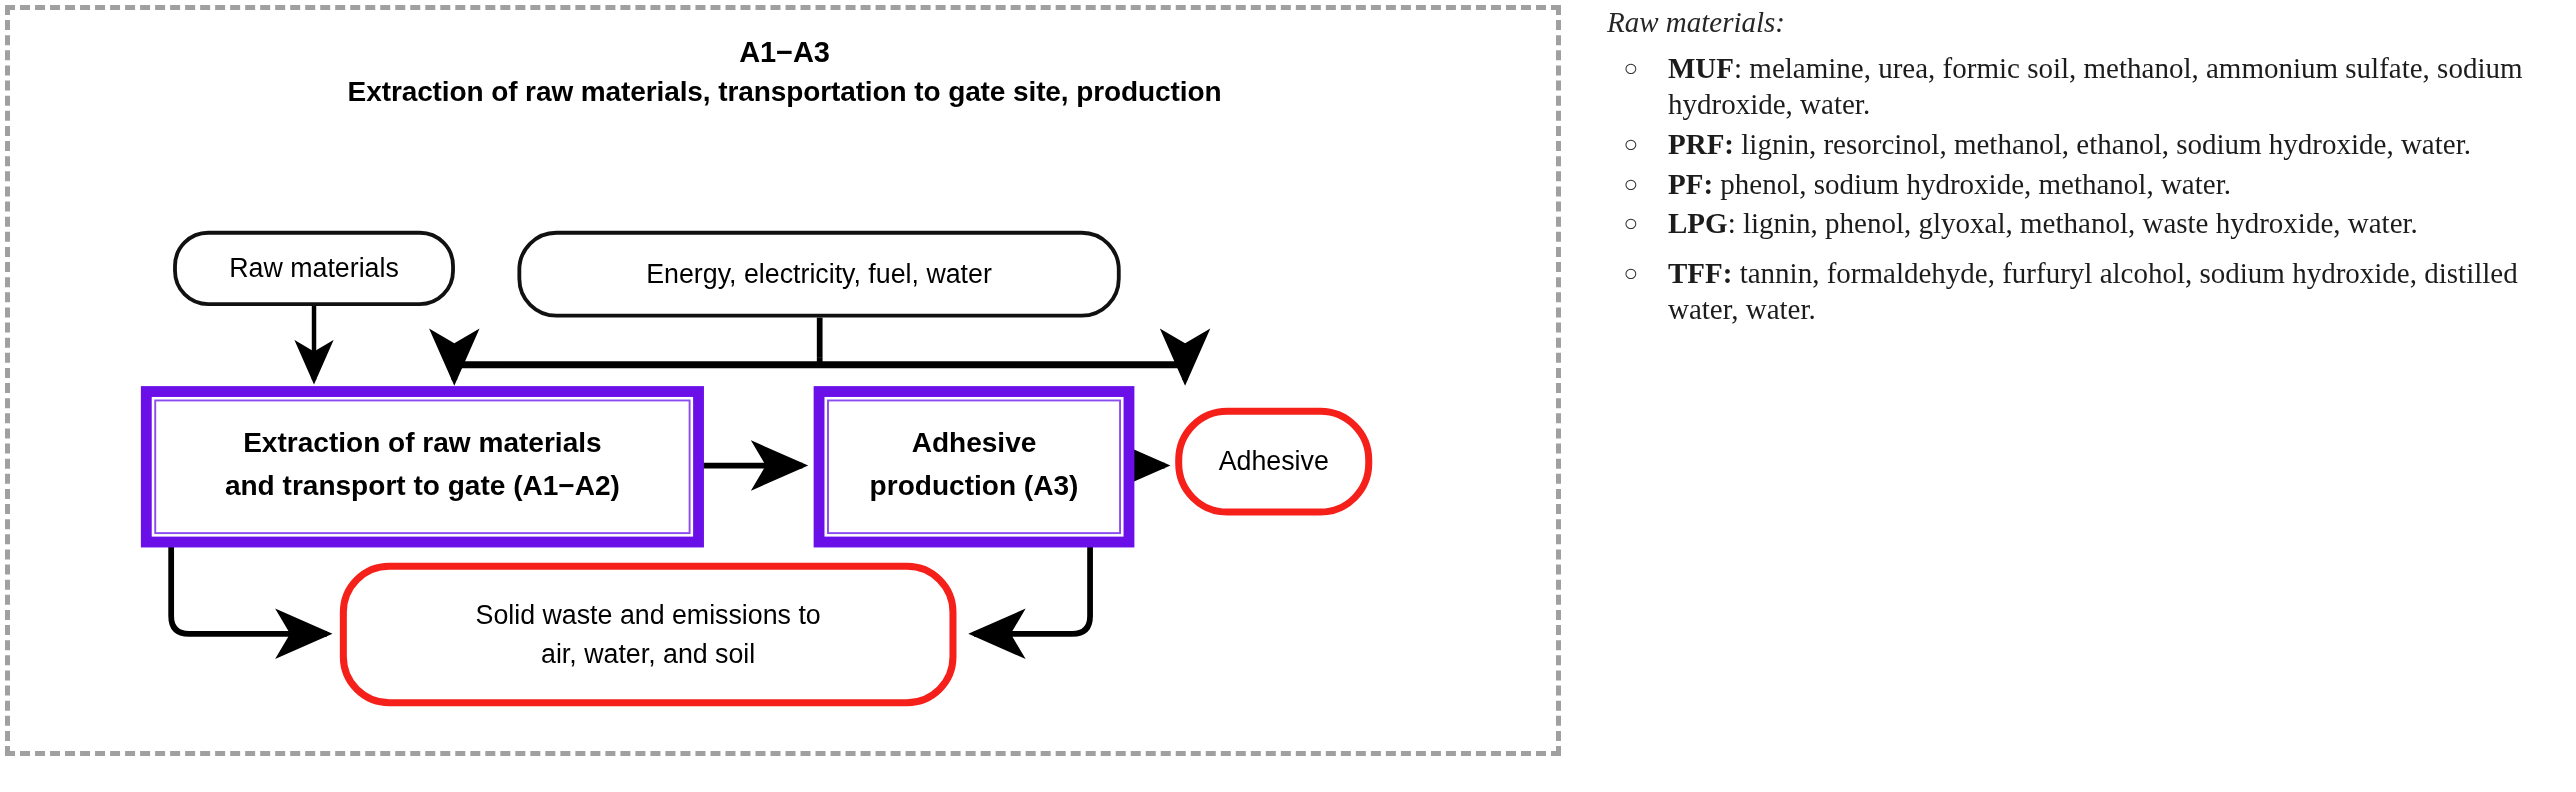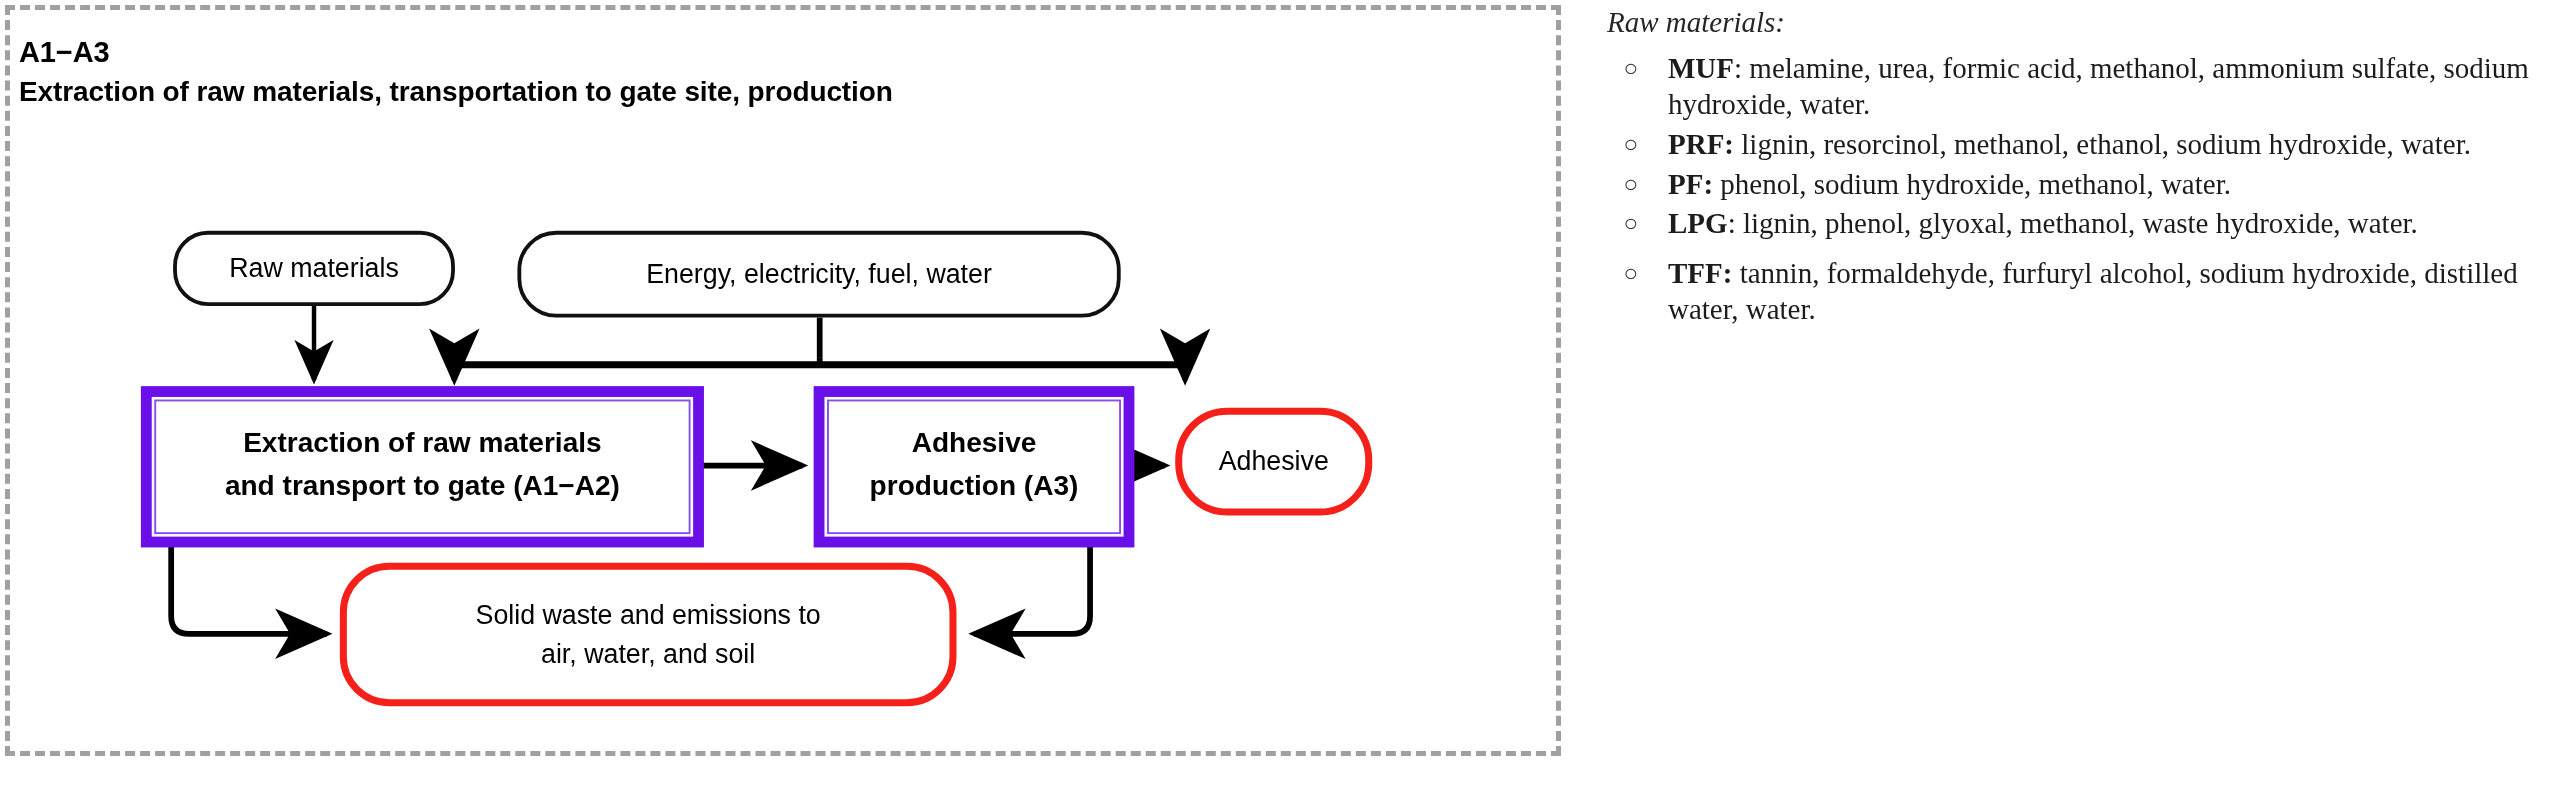--- a/index.html
+++ b/index.html
@@ -6,21 +6,21 @@
   body{width:2576px;height:792px;overflow:hidden;
        font-family:"Liberation Sans", sans-serif;}
   #root{position:relative;width:2576px;height:792px;background:#fff;}
 
   
   #diagram-panel{position:absolute;left:0;top:0;width:1582px;height:792px;}
   #boundary{position:absolute;left:5.1px;top:5.1px;width:1556px;height:751px;
             border:5.7px dashed #a0a0a0;box-sizing:border-box;}
 
   #diagram-title{position:absolute;left:19px;top:32px;width:1531px;
-                 color:#000;font-weight:bold;
+                 text-align:center;color:#000;font-weight:bold;
                  font-size:29px;line-height:40px;letter-spacing:-0.1px;}
   #diagram-title .t-sub{font-size:28px;}
 
   #flow-svg{position:absolute;left:0;top:0;width:1582px;height:792px;}
 
   .nodetext{font-family:"Liberation Sans", sans-serif;fill:#000;
             text-anchor:middle;dominant-baseline:middle;}
   .nt-pill{font-size:42px;}
   .nt-proc{font-size:44px;font-weight:bold;}
   .nt-out{font-size:42px;}
@@ -115,21 +115,21 @@
       </g>
     </svg>
   </div>
 
   <div id="list-panel">
     <div id="list-heading">Raw materials:</div>
 
     <ul id="rm-list">
       <li>
         <span class="bullet">○</span>
-        <span class="abbr">MUF</span><span>: </span><span>melamine, urea, formic acid, methanol, ammonium sulfate, sodium hydroxide, water.</span>
+        <span class="abbr">MUF</span><span>: </span><span>melamine, urea, formic soil, methanol, ammonium sulfate, sodium hydroxide, water.</span>
       </li>
       <li>
         <span class="bullet">○</span>
         <span class="abbr">PRF:</span><span>  </span><span>lignin, resorcinol, methanol, ethanol, sodium hydroxide, water.</span>
       </li>
       <li>
         <span class="bullet">○</span>
         <span class="abbr">PF:</span><span> </span><span>phenol, sodium hydroxide, methanol, water.</span>
       </li>
       <li>

